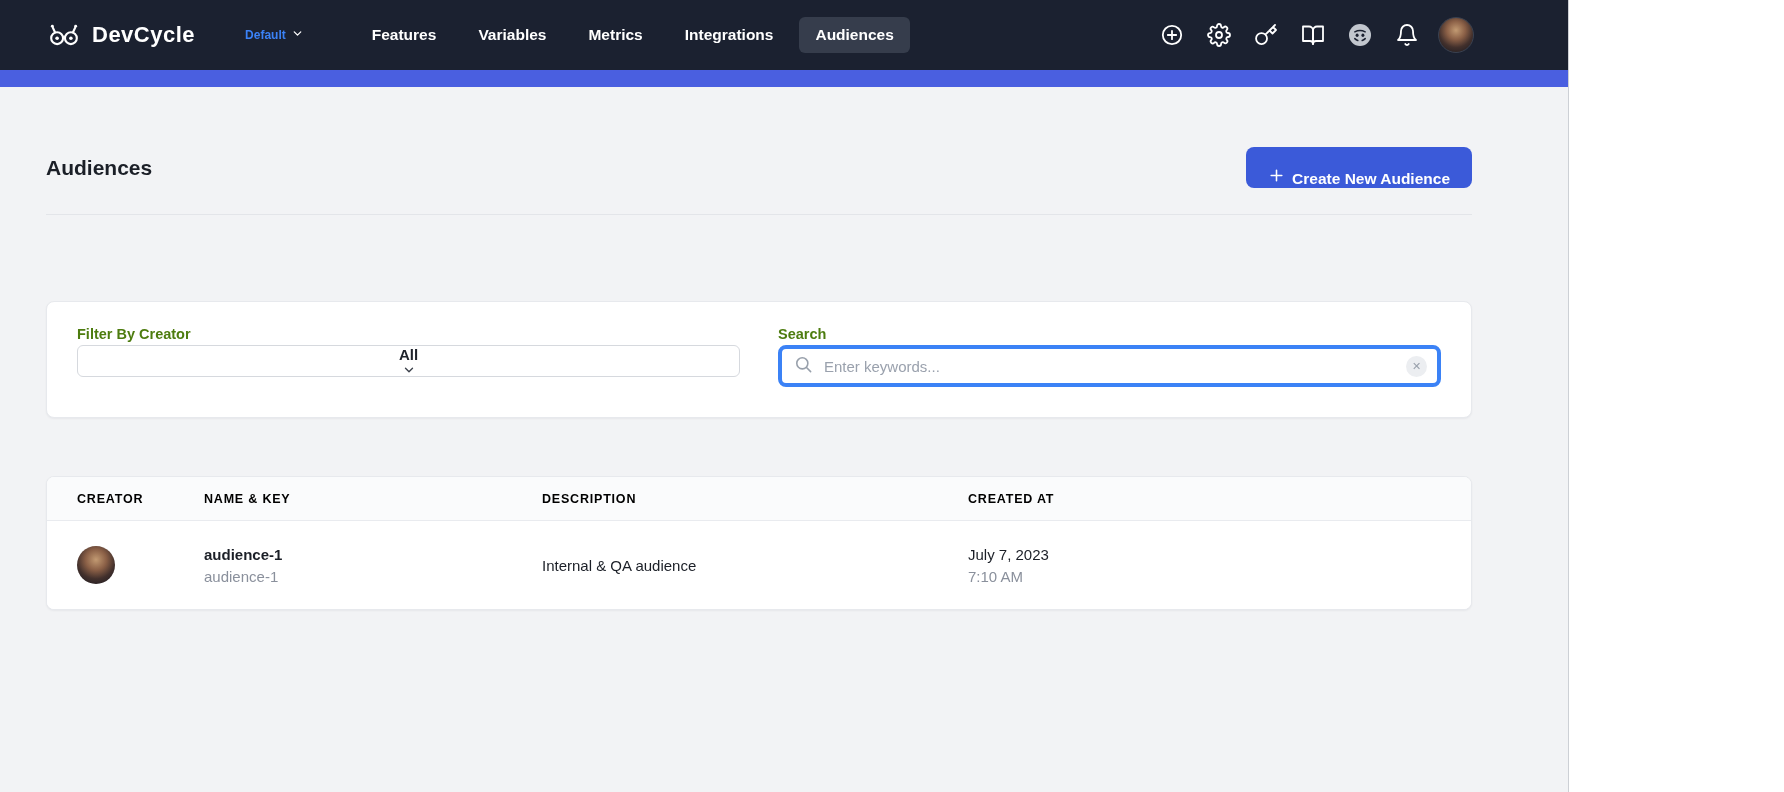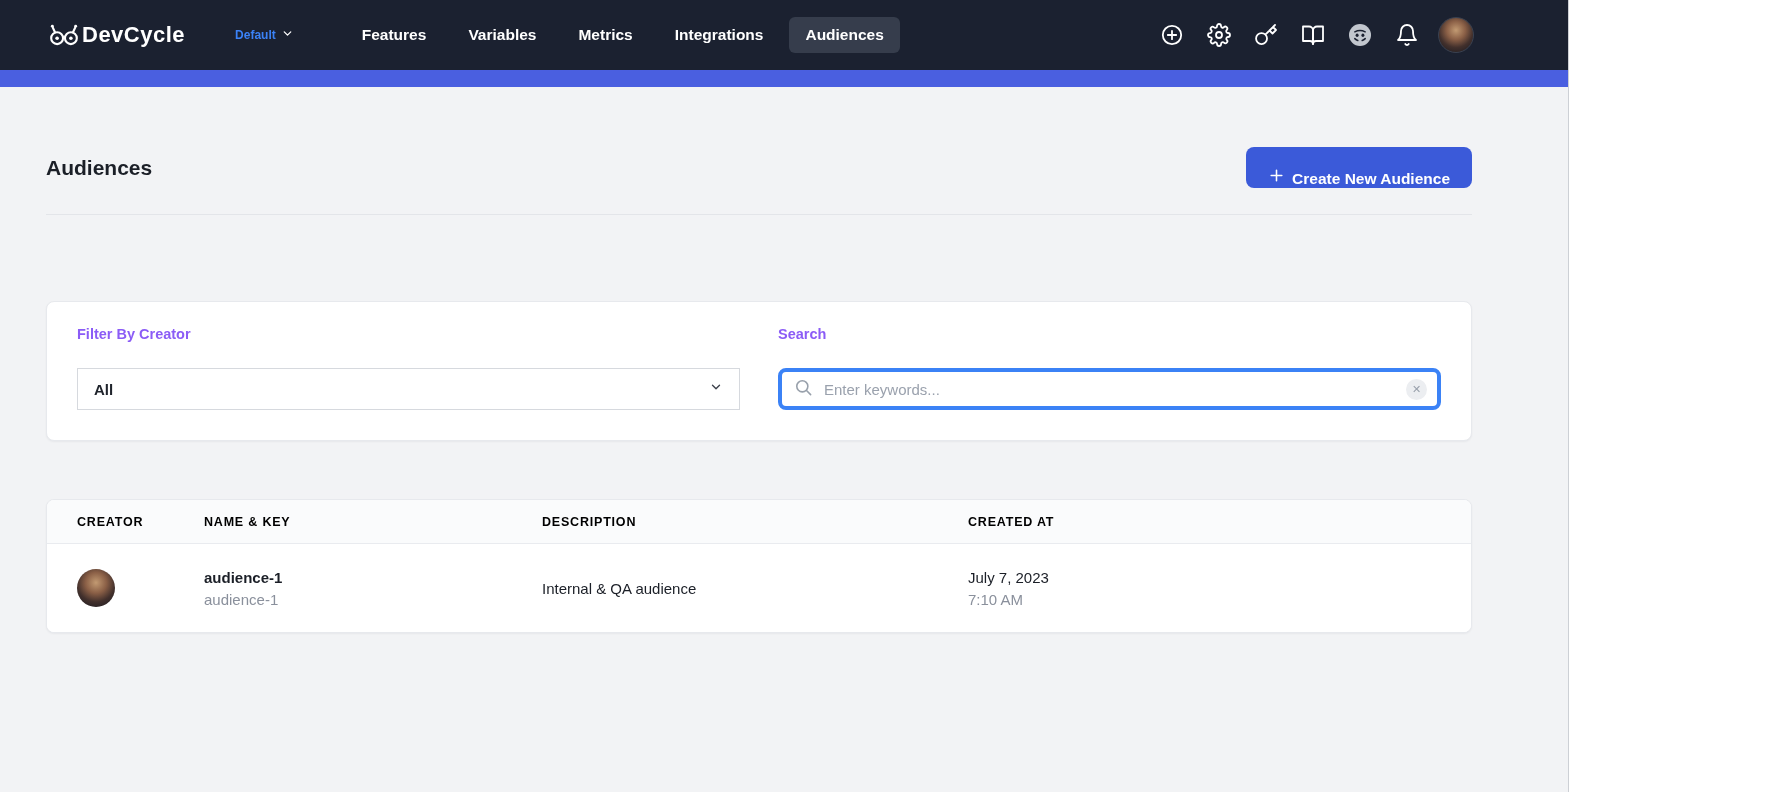--- a/index.html
+++ b/index.html
@@ -14,21 +14,21 @@
     position:relative; width:1569px; height:792px;
     background:#f2f3f5; border-right:1px solid #cdd0d5;
   }
 
   
   .navbar {
     height:70px; background:#1b2130;
     display:flex; align-items:center;
     padding:0 94px 0 46px;
   }
-  .brand { display:flex; align-items:center; gap:0; cursor:pointer; }
+  .brand { display:flex; align-items:center; gap:10px; cursor:pointer; }
   .brand-logo { width:36px; height:30px; display:block; }
   .brand-name { color:#fff; font-size:22px; font-weight:800; letter-spacing:.5px; }
   .project-selector {
     margin-left:44px; color:#3b82f6; font-size:12px; font-weight:600;
     display:flex; align-items:center; gap:5px; cursor:pointer; padding:8px 6px;
   }
   .nav-links { display:flex; align-items:center; margin-left:46px; gap:10px; }
   .nav-link {
     color:#fff; font-size:15.5px; font-weight:600;
     padding:9px 16px; border-radius:6px; cursor:pointer; white-space:nowrap;
@@ -65,25 +65,25 @@
 
   
   .card {
     background:#fff; border:1px solid #e7e9ed; border-radius:8px;
     box-shadow:0 1px 2px rgba(16,24,40,.05);
   }
   .filter-card {
     margin-top:86px; padding:24px 30px 30px 30px;
     display:grid; grid-template-columns:1fr 1fr; column-gap:38px;
   }
-  .field-label { font-size:14.5px; font-weight:600; color:#8b5cf6; margin-bottom:26px; }
+  .field-label { font-size:14.5px; font-weight:600; color:#4d7c0f; margin-bottom:3px; }
   .select-box {
-    height:42px; border:1px solid #d6d9de; border-radius:0; background:#fff;
+    height:32px; border:1px solid #d6d9de; border-radius:6px; background:#fff;
     display:flex; align-items:center; justify-content:space-between;
-    padding:0 16px; cursor:pointer;
+    padding:0 16px; cursor:pointer;flex-direction:column;
   }
   .select-value { font-size:15px; font-weight:600; color:#20242c; }
   .select-box svg { width:14px; height:14px; color:#3c414b; }
   .search-box {
     height:42px; border:4px solid #3b82f6; border-radius:8px; background:#fff;
     display:flex; align-items:center; padding:0 10px 0 12px; gap:9px;
   }
   .search-box svg.magnifier { width:19px; height:19px; flex:none; }
   .search-input {
     flex:1; border:none; outline:none; font-size:15px; color:#20242c;

